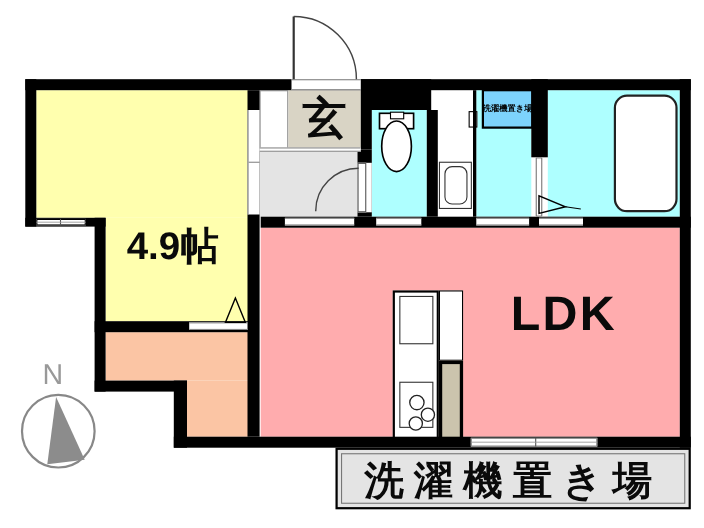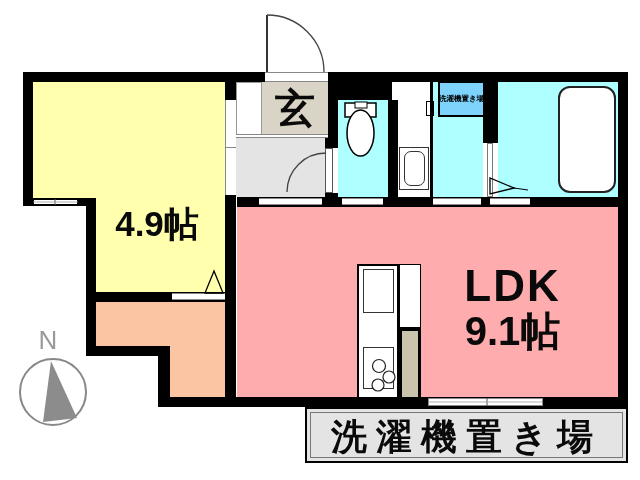--- a/index.html
+++ b/index.html
@@ -123,18 +123,17 @@
     </g>
 
     <g>
       <circle cx="53" cy="392" r="33" fill="#fff" stroke="#888" stroke-width="2"></circle>
       <polygon points="51,361 43,422 77,418" fill="#8C8C8C"></polygon>
     </g>
   </svg>
 
   <div class="label" style="left:67px;top:179px;width:180px;font-size:35px;margin-top:27px;">4.9帖</div>
   <div class="label" style="left:430px;top:264px;width:165px;font-size:44px;letter-spacing:2px;">LDK</div>
-  <div class="label" style="left:430px;top:311px;width:165px;font-size:40px;">9.1帖</div>
   <div class="label" style="left:262px;top:88px;width:66px;font-size:40px;">玄</div>
   <div class="label" style="left:315px;top:419px;width:303px;font-size:36px;letter-spacing:9px;">洗濯機置き場</div>
   <div class="label" style="left:28px;top:327px;width:40px;font-size:26px;color:#999;font-weight:400;">N</div>
 
 </div>
 
 </body></html>

